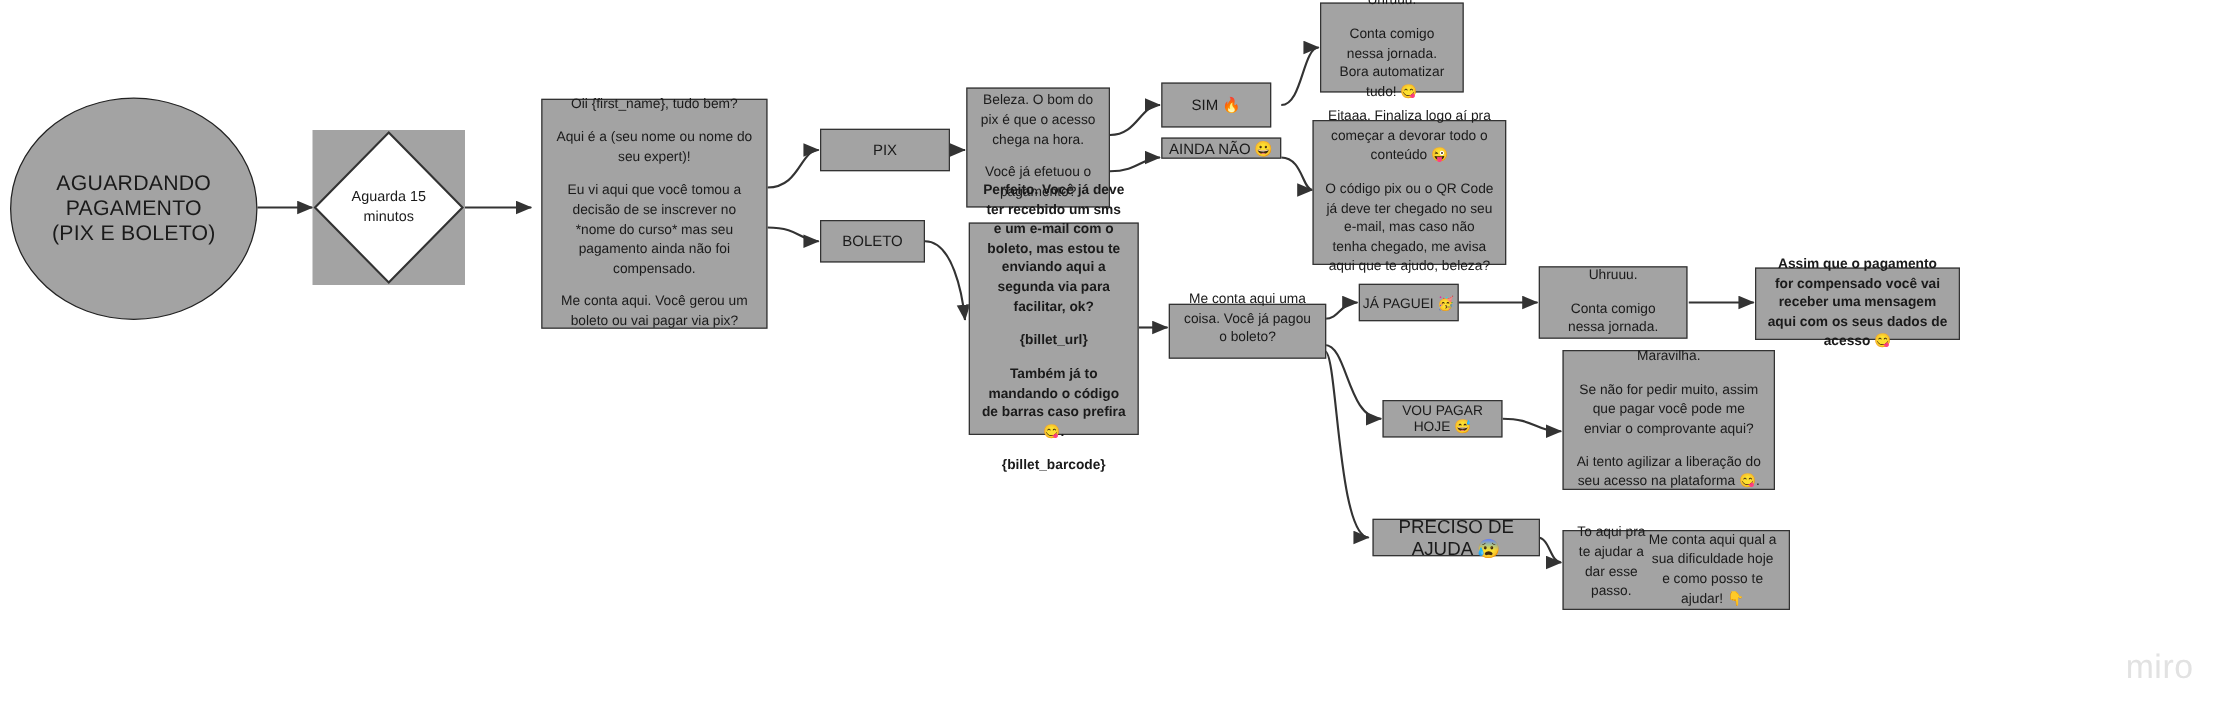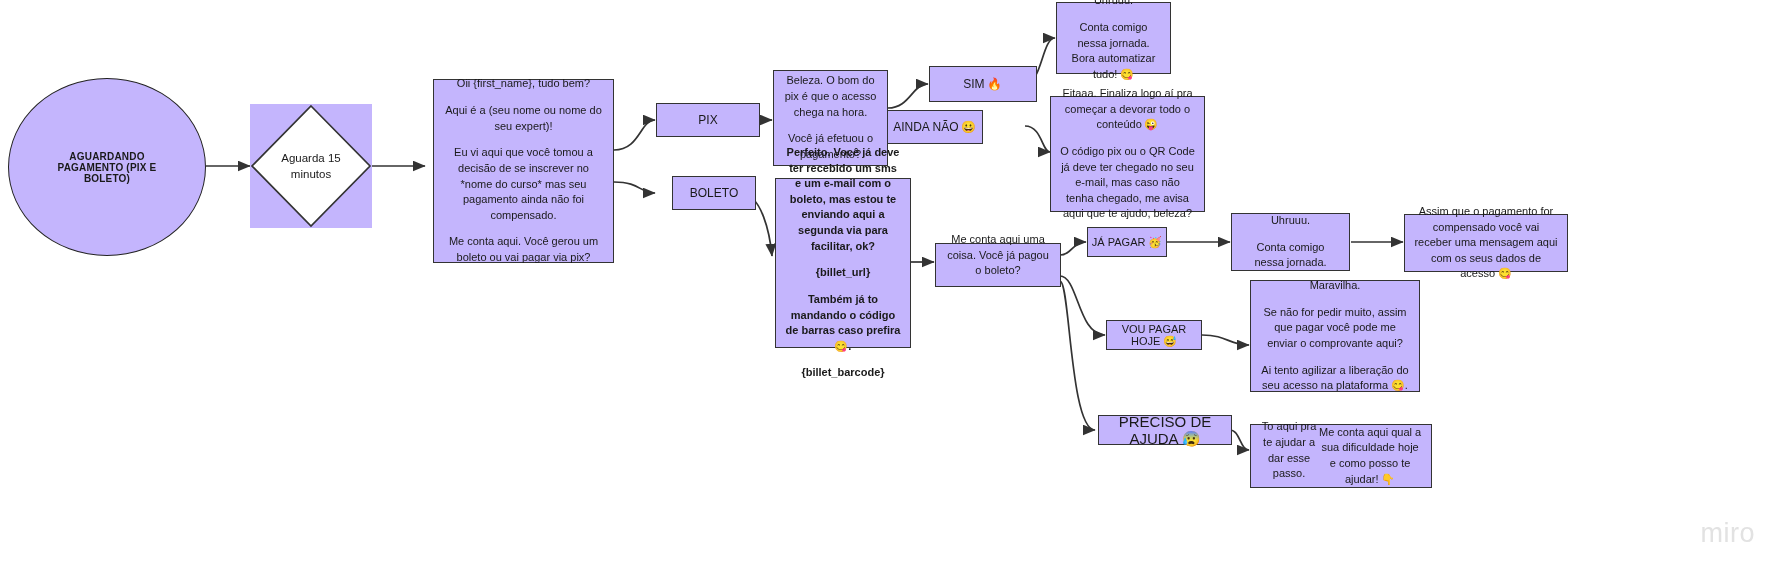--- a/index.html
+++ b/index.html
@@ -7,24 +7,24 @@
     width:1773px;height:563px;
     background:#ffffff;
     font-family:"Liberation Sans",sans-serif;
     overflow:hidden;
     position:relative;
   }
   #canvas{position:absolute;inset:0;}
   svg.edges{position:absolute;left:0;top:0;width:1773px;height:563px;pointer-events:none;}
 
   .node{position:absolute;box-sizing:border-box;display:flex;align-items:center;justify-content:center;
-        text-align:center;color:#1a1a1a;background:#c4b5fd;}
+        text-align:center;color:#1a1a1a;background:#a3a3a3;}
   .msg{border:1.6px solid #333;padding:7px 9px;font-size:11px;line-height:1.42;}
   .label{border:1.6px solid #333;font-size:12px;}
-  .circle{border:1.6px solid #222;border-radius:50%;font-weight:bold;font-size:10px;letter-spacing:.2px;}
+  .circle{border:1.6px solid #222;border-radius:50%;font-weight:normal;font-size:17px;letter-spacing:.2px;}
   .diamond{border:0;}
   .diamond .dshape{position:absolute;inset:0;}
   .diamond .dtext{position:relative;font-size:11.5px;line-height:1.4;}
   .msg p{margin:0 0 11px 0;}
   .msg p:last-child{margin-bottom:0;}
   .watermark{position:absolute;right:18px;bottom:14px;font-size:27px;color:#e2e2e2;
              font-family:"Liberation Sans",sans-serif;letter-spacing:.5px;}
 </style>
 </head>
 <body>
@@ -73,33 +73,33 @@
   <div class="node msg" style="left:433px;top:79px;width:181px;height:184px;flex-direction:column;justify-content:center;">
     <p>Oii {first_name}, tudo bem?</p>
     <p>Aqui é a (seu nome ou nome do seu expert)!</p>
     <p>Eu vi aqui que você tomou a decisão de se inscrever no *nome do curso* mas seu pagamento ainda não foi compensado.</p>
     <p>Me conta aqui. Você gerou um boleto ou vai pagar via pix?</p>
   </div>
 
   <div class="node label" style="left:656px;top:103px;width:104px;height:34px;text-align:right;">
     <span>PIX</span>
   </div>
-  <div class="node label" style="left:656px;top:176px;width:84px;height:34px;margin-left:16px;">
+  <div class="node label" style="left:656px;top:176px;width:84px;height:34px;">
     <span>BOLETO</span>
   </div>
 
   <div class="node msg" style="left:773px;top:70px;width:115px;height:96px;flex-direction:column;justify-content:center;">
     <p>Beleza. O bom do pix é que o acesso chega na hora.</p>
     <p>Você já efetuou o pagamento?</p>
   </div>
 
-  <div class="node label" style="left:929px;top:66px;width:108px;height:36px;">
+  <div class="node label" style="left:929px;top:66px;width:88px;height:36px;">
     <span>SIM 🔥</span>
   </div>
-  <div class="node label" style="left:887px;top:110px;width:96px;height:34px;">
+  <div class="node label" style="left:929px;top:110px;width:96px;height:17px;">
     <span>AINDA NÃO 😀</span>
   </div>
 
   <div class="node msg" style="left:1056px;top:2px;width:115px;height:72px;flex-direction:column;justify-content:center;">
     <p>Uhruuu.</p>
     <p>Conta comigo nessa jornada. Bora automatizar tudo! 😋</p>
   </div>
 
   <div class="node msg" style="left:1050px;top:96px;width:155px;height:116px;flex-direction:column;justify-content:center;">
     <p>Eitaaa. Finaliza logo aí pra começar a devorar todo o conteúdo 😜</p>
@@ -111,35 +111,35 @@
     <p>{billet_url}</p>
     <p>Também já to mandando o código de barras caso prefira 😋.</p>
     <p>{billet_barcode}</p>
   </div>
 
   <div class="node msg" style="left:935px;top:243px;width:126px;height:44px;flex-direction:column;justify-content:flex-end;">
     <p>Me conta aqui uma coisa. Você já pagou o boleto?</p>
   </div>
 
   <div class="node label" style="left:1087px;top:227px;width:80px;height:30px;font-size:11px;">
-    <span>JÁ PAGAR 🥳</span>
+    <span>JÁ PAGUEI 🥳</span>
   </div>
   <div class="node label" style="left:1106px;top:320px;width:96px;height:30px;font-size:11px;">
     <span>VOU PAGAR HOJE 😅</span>
   </div>
   <div class="node label" style="left:1098px;top:415px;width:134px;height:30px;font-size:15px;">
     <span>PRECISO DE AJUDA 😰</span>
   </div>
 
   <div class="node msg" style="left:1231px;top:213px;width:119px;height:58px;flex-direction:column;justify-content:center;">
     <p>Uhruuu.</p>
     <p>Conta comigo nessa jornada.</p>
   </div>
 
-  <div class="node msg" style="left:1404px;top:214px;width:164px;height:58px;flex-direction:column;justify-content:center;">
+  <div class="node msg" style="left:1404px;top:214px;width:164px;height:58px;flex-direction:column;justify-content:center;font-weight:bold;">
     <p>Assim que o pagamento for compensado você vai receber uma mensagem aqui com os seus dados de acesso 😋</p>
   </div>
 
   <div class="node msg" style="left:1250px;top:280px;width:170px;height:112px;flex-direction:column;justify-content:center;">
     <p>Maravilha.</p>
     <p>Se não for pedir muito, assim que pagar você pode me enviar o comprovante aqui?</p>
     <p>Ai tento agilizar a liberação do seu acesso na plataforma 😋.</p>
   </div>
 
   <div class="node msg" style="left:1250px;top:424px;width:182px;height:64px;justify-content:center;">

